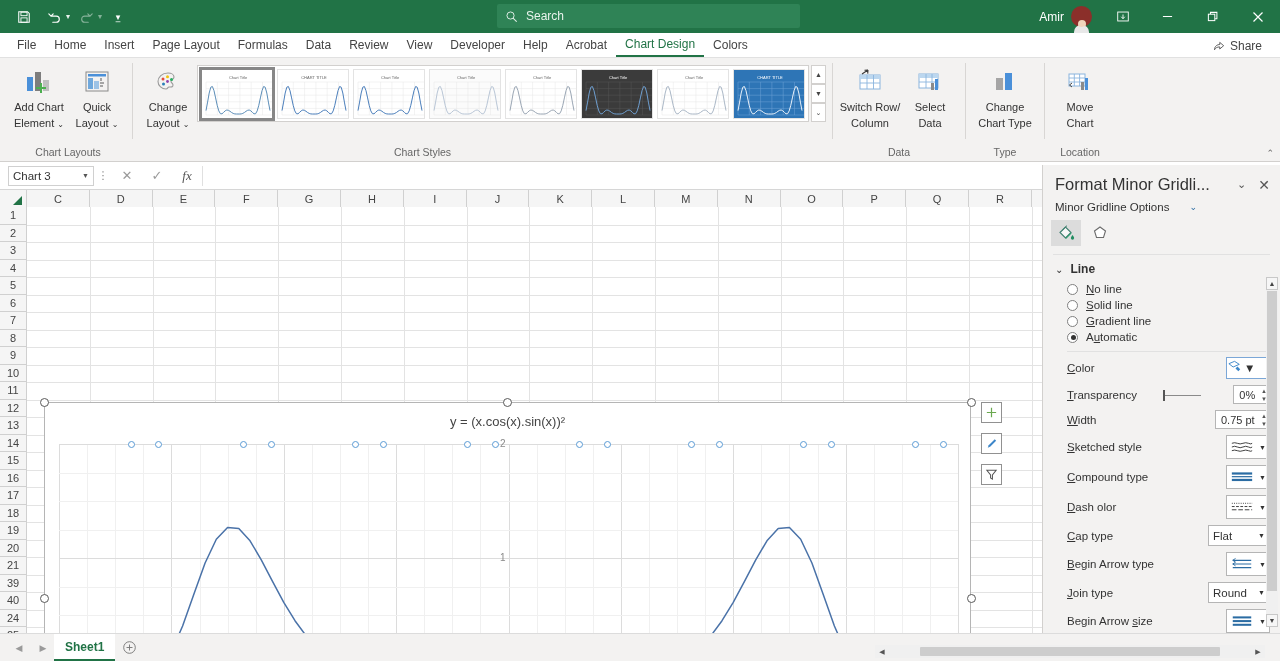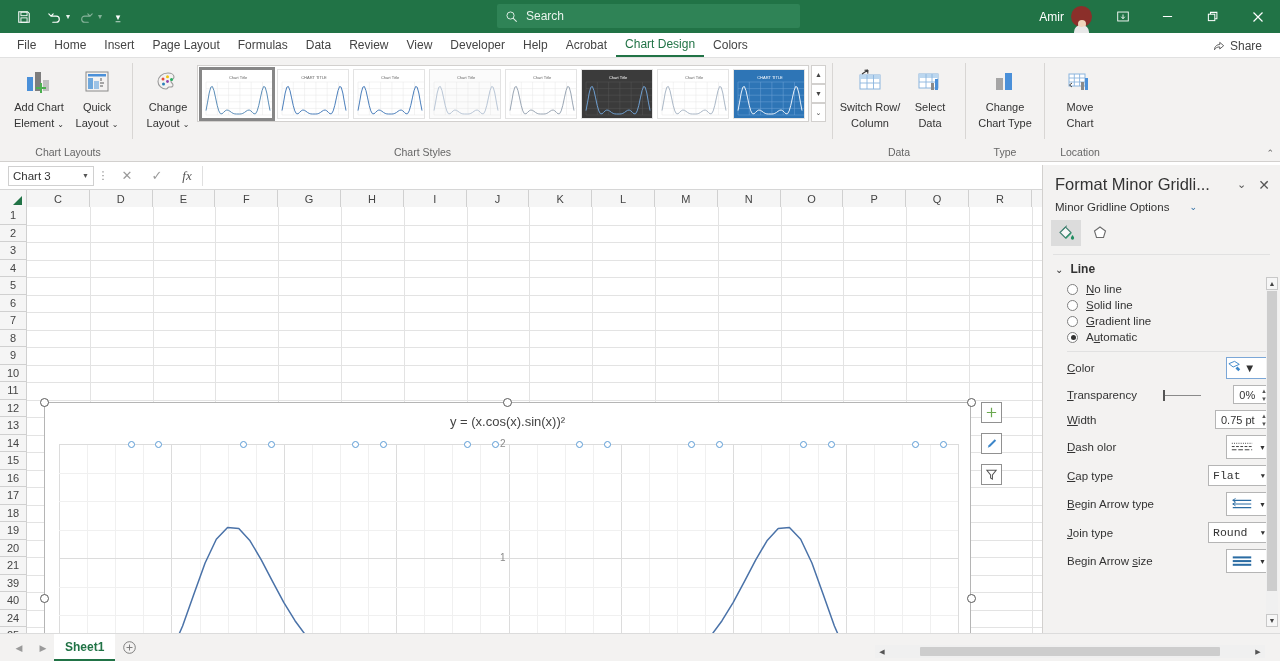--- a/index.html
+++ b/index.html
@@ -211,21 +211,21 @@
   .prop-row { display:flex;align-items:center;padding:3px 10px 3px 24px;font-size:11.5px;color:#333;min-height:24px;gap:26px;}
   .prop-lbl{flex:1;}
   .spin{width:55px;height:19px;border:1px solid #b5b5b5;background:#fff;display:flex;align-items:center;padding-left:5px;font-size:11px;position:relative;}
   .spin .arrows{position:absolute;right:2px;top:1px;display:flex;flex-direction:column;font-size:6px;color:#555;line-height:8px;}
   .slider{width:62px;height:12px;position:relative;margin-right:6px;}
   .slider .track{position:absolute;top:6px;left:0;right:0;height:1px;background:#8a8a8a;}
   .slider .knob{position:absolute;left:0;top:1px;width:2px;height:11px;background:#555;}
   .dropbtn{width:44px;height:24px;border:1px solid #b5b5b5;background:#fff;display:flex;align-items:center;}
   .dropbtn .swatch{flex:1;display:flex;align-items:center;justify-content:center;}
   .dropbtn .dd{width:13px;display:flex;align-items:center;justify-content:center;font-size:7px;color:#333;}
-  .selbox{width:62px;height:21px;border:1px solid #b5b5b5;background:#fff;display:flex;align-items:center;justify-content:space-between;padding:0 4px;font-size:11.5px;font-family:Liberation Mono, monospace;}
+  .selbox{width:62px;height:21px;border:1px solid #b5b5b5;background:#fff;display:flex;align-items:center;justify-content:space-between;padding:0 4px;font-size:11.5px;}
   .colorbtn{width:44px;height:22px;border:1px solid #7ba7d7;background:#fff;display:flex;align-items:center;}
   .pane-scroll{position:absolute;right:2px;top:112px;bottom:6px;width:12px;background:#f0f0f0;}
   .pane-scroll .thumbbar{position:absolute;top:14px;left:1px;width:10px;height:300px;background:#cdcdcd;}
   .pane-scroll .ar{width:12px;height:13px;display:flex;align-items:center;justify-content:center;font-size:7px;color:#444;border:1px solid #c8c8c8;background:#f6f6f6;}
 </style>
 </head>
 <body>
 
 <div class="titlebar">
   <div class="qat">
@@ -919,21 +919,47 @@
     <span class="prop-lbl"><span class="u">W</span><span>idth</span></span>
     <div class="spin">
       <span>0.75 pt</span>
       <span class="arrows">
           <span>▲</span>
           <span>▼</span>
         </span>
     </div>
   </div>
 
-
+  <div class="prop-row">
+    <span class="prop-lbl"><span class="u">S</span><span>ketched style</span></span>
+    <div class="dropbtn">
+      <span class="swatch">
+        <svg width="24" height="14" viewBox="0 0 26 14">
+            <path d="M2 3 q3-1.3 6 0t6 0 6 0 4 0" stroke="#333" stroke-width="1" fill="none"></path>
+            <path d="M2 7 q3-1.6 6 0t6 0 6 0 4 0" stroke="#333" stroke-width="1" fill="none"></path>
+            <path d="M2 11 q3-1.3 6 0t6 0 6 0 4 0" stroke="#333" stroke-width="1" fill="none"></path>
+          </svg>
+      </span>
+      <span class="dd">▼</span>
+    </div>
+  </div>
+
+  <div class="prop-row">
+    <span class="prop-lbl"><span class="u">C</span><span>ompound type</span></span>
+    <div class="dropbtn">
+      <span class="swatch">
+        <svg width="24" height="14" viewBox="0 0 26 14">
+            <rect x="2" y="2" width="22" height="2.4" fill="#2b6ca3"></rect>
+            <rect x="2" y="6" width="22" height="1.3" fill="#2b6ca3"></rect>
+            <rect x="2" y="9" width="22" height="2.4" fill="#2b6ca3"></rect>
+          </svg>
+      </span>
+      <span class="dd">▼</span>
+    </div>
+  </div>
 
   <div class="prop-row">
     <span class="prop-lbl"><span class="u">D</span><span>ash olor</span></span>
     <div class="dropbtn">
       <span class="swatch">
         <svg width="24" height="14" viewBox="0 0 26 14">
             <path d="M2 3h22" stroke="#333" stroke-width="1" stroke-dasharray="1 1.4"></path>
             <path d="M2 6.5h22" stroke="#333" stroke-width="1" stroke-dasharray="3 1.6"></path>
             <path d="M2 10h22" stroke="#333" stroke-width="1" stroke-dasharray="5 2"></path>
           </svg>

